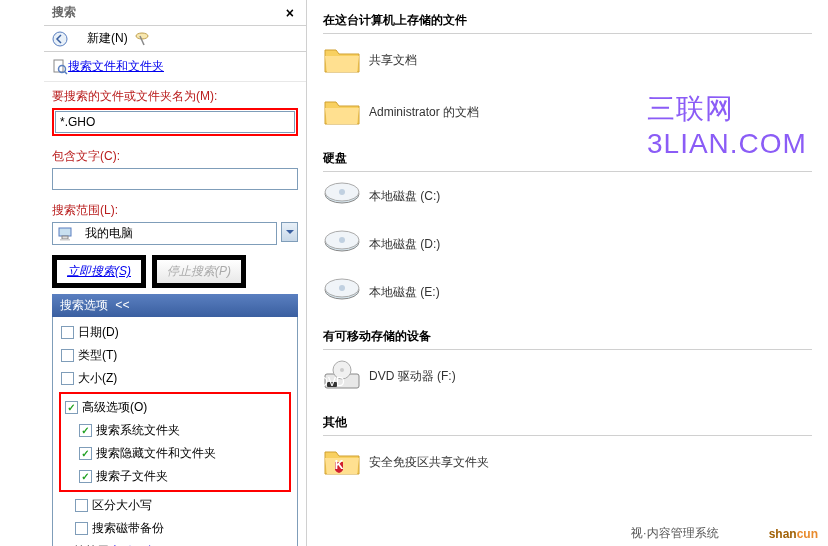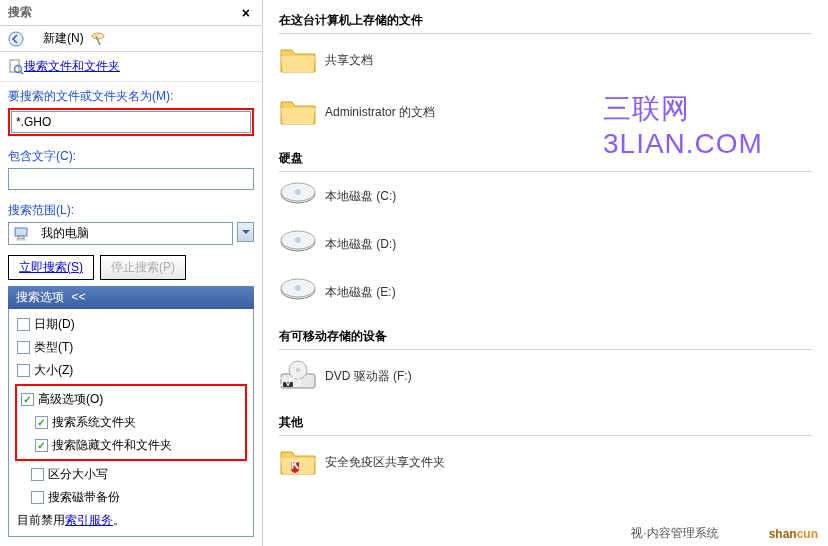--- a/index.html
+++ b/index.html
@@ -1,45 +1,45 @@
 <!DOCTYPE html>
 <html><head>
   <meta charset="utf-8">
   <style>
     * { margin: 0; padding: 0; box-sizing: border-box; font-family: "SimSun", "宋体", Arial, sans-serif; font-size: 12px; }
     body { background: #fff; width: 828px; height: 546px; position: relative; overflow: hidden; }
-    .container { display: flex; height: 100%; }
+    .container { display: flex; height: 100%; padding-left: 44px; }
     
     
     .left-panel { width: 263px; background: #fff; border-right: 1px solid #d0d0d0; display: flex; flex-direction: column; }
     .panel-header { display: flex; align-items: center; padding: 4px 8px; border-bottom: 1px solid #d0d0d0; }
     .panel-title { font-weight: bold; flex: 1; color: #666; }
     .close-btn { font-size: 14px; cursor: pointer; padding: 0 4px; font-weight: bold; }
     
     .toolbar { display: flex; align-items: center; padding: 4px 8px; border-bottom: 1px solid #d0d0d0; gap: 6px; }
     .toolbar-icon { width: 16px; height: 16px; display: inline-block; }
     .new-btn { display: flex; align-items: center; gap: 19px; cursor: pointer; }
     
     .search-link-row { padding: 6px 8px; display: flex; align-items: center; gap: 0; border-bottom: 1px solid #e8e8e8; }
     .search-link { color: #0000EE; text-decoration: underline; cursor: pointer; }
     .search-doc-icon { width: 16px; height: 16px; position: relative; }
     
     .form-section { padding: 6px 8px; }
-    .form-label { margin-bottom: 3px; color: #1d4ed8; }
+    .form-label { margin-bottom: 3px; color: #b91c1c; }
     .text-input { width: 100%; border: 1px solid #7f9db9; padding: 3px 4px; font-size: 12px; }
     .highlight-red { border: 2px solid #ff0000; padding: 1px; }
     .highlight-red .text-input { border: 1px solid #7f9db9; }
     
     .select-row { display: flex; gap: 4px; }
     .select-input { flex: 1; border: 1px solid #7f9db9; padding: 2px 4px; display: flex; align-items: center; gap: 12px; background: #fff; }
     .dropdown-btn { width: 17px; height: 20px; background: linear-gradient(#e8f0f8, #c8d8e8); border: 1px solid #7f9db9; display: flex; align-items: center; justify-content: center; }
     .pc-icon { width: 16px; height: 14px; }
     
     .button-row { display: flex; gap: 6px; padding: 4px 8px; }
-    .btn { border: 1px solid #000000; padding: 3px 10px; cursor: pointer; background: linear-gradient(#fff, #e8e8e8); }
+    .btn { border: 5px solid #000000; padding: 3px 10px; cursor: pointer; background: linear-gradient(#fff, #e8e8e8); font-style: italic; }
     .btn.primary { color: #0000EE; text-decoration: underline; background: #fff; }
     .btn.disabled { color: #aaa; }
     
     .options-header { background: linear-gradient(#5a7fc0, #3a5fa0); color: #fff; padding: 3px 8px; cursor: pointer; font-family: Liberation Mono, monospace; }
     .options-body { border: 1px solid #7f9db9; border-top: none; padding: 4px 6px; }
     .checkbox-row { display: flex; align-items: center; gap: 4px; padding: 3px 2px; }
     .checkbox { width: 13px; height: 13px; border: 1px solid #7f9db9; background: #fff; display: inline-flex; align-items: center; justify-content: center; font-size: 10px; color: #21a121; }
     .checkbox.checked::after { content: "✓"; font-weight: bold; }
     .sub-group { margin-left: 14px; }
     .highlight-group { border: 2px solid #ff0000; padding: 2px; margin: 2px 0; }
@@ -157,20 +157,24 @@
           </div>
           <div class="sub-group">
             <div class="checkbox-row">
               <span class="checkbox checked"></span>
               <span>搜索系统文件夹</span>
             </div>
             <div class="checkbox-row">
               <span class="checkbox checked"></span>
               <span>搜索隐藏文件和文件夹</span>
             </div>
+            <div class="checkbox-row">
+              <span class="checkbox checked"></span>
+              <span>搜索子文件夹</span>
+            </div>
           </div>
         </div>
 
         <div class="sub-group">
           <div class="checkbox-row">
             <span class="checkbox"></span>
             <span>区分大小写</span>
           </div>
           <div class="checkbox-row">
             <span class="checkbox"></span>

